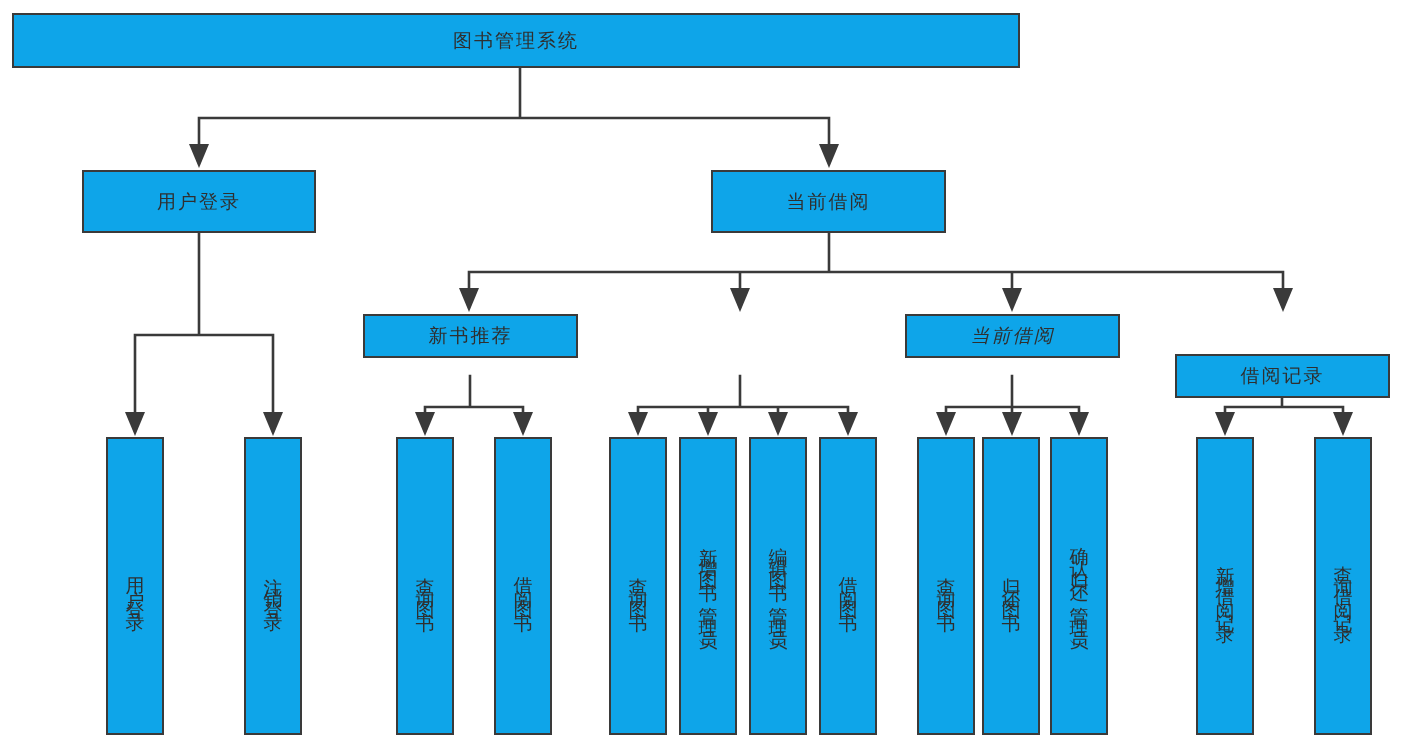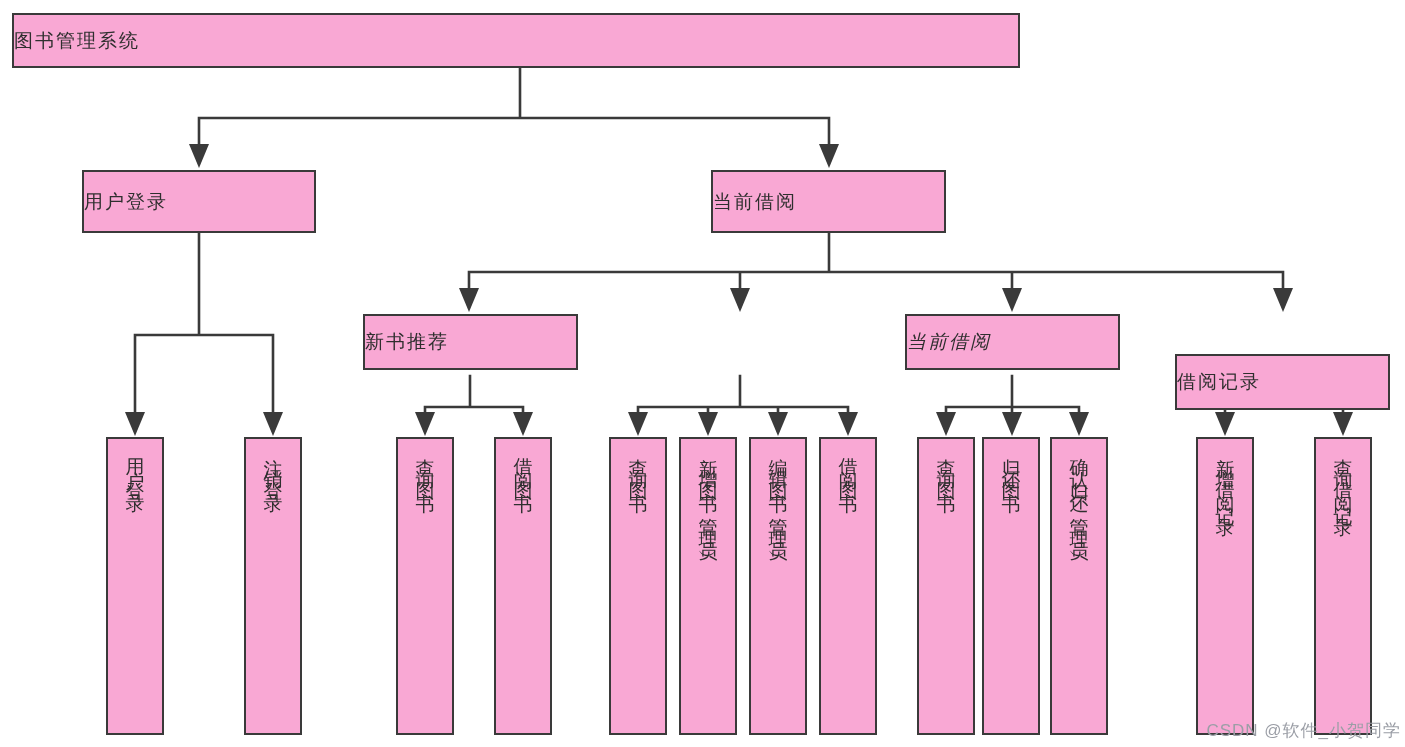--- a/index.html
+++ b/index.html
@@ -13,32 +13,32 @@
   .connector-layer{
     position:absolute;left:0;top:0;width:1405px;height:747px;
   }
   .edge{
     stroke:#3a3a3a;stroke-width:2.6;fill:none;stroke-linecap:square;
   }
   .arrowhead{fill:#3a3a3a;stroke:none;}
   .node{
     position:absolute;
     box-sizing:border-box;
-    background:#f9a8d4;
+    background:#0ea5e9;
     border:2.5px solid #3a3a3a;
-    display:flex;align-items:center;justify-content:flex-start;
+    display:flex;align-items:center;justify-content:center;
     color:#2f2f2f;
     font-size:19px;
     letter-spacing:2px;
     text-align:center;
     white-space:nowrap;
   }
   .node-root{left:12px;top:13px;width:1008px;height:55px;}
   .node-l1{top:170px;height:63px;}
-  .node-l2{top:314px;height:56px;}
+  .node-l2{top:314px;height:44px;}
   .leaf{
     top:437px;width:58px;height:298px;
     writing-mode:vertical-rl;
     text-orientation:mixed;
     letter-spacing:12px;
     font-size:19px;
     white-space:normal;
     padding:4px 0;
   }
   .watermark{
@@ -163,15 +163,14 @@
     <span>确认归还（管理员）</span>
   </div>
 
   <div class="node leaf" style="left:1196px;">
     <span>新增借阅记录</span>
   </div>
   <div class="node leaf" style="left:1314px;">
     <span>查询借阅记录</span>
   </div>
 
-  <div class="watermark">CSDN @软件_小贺同学</div>
 
 </div>
 
 </body></html>

